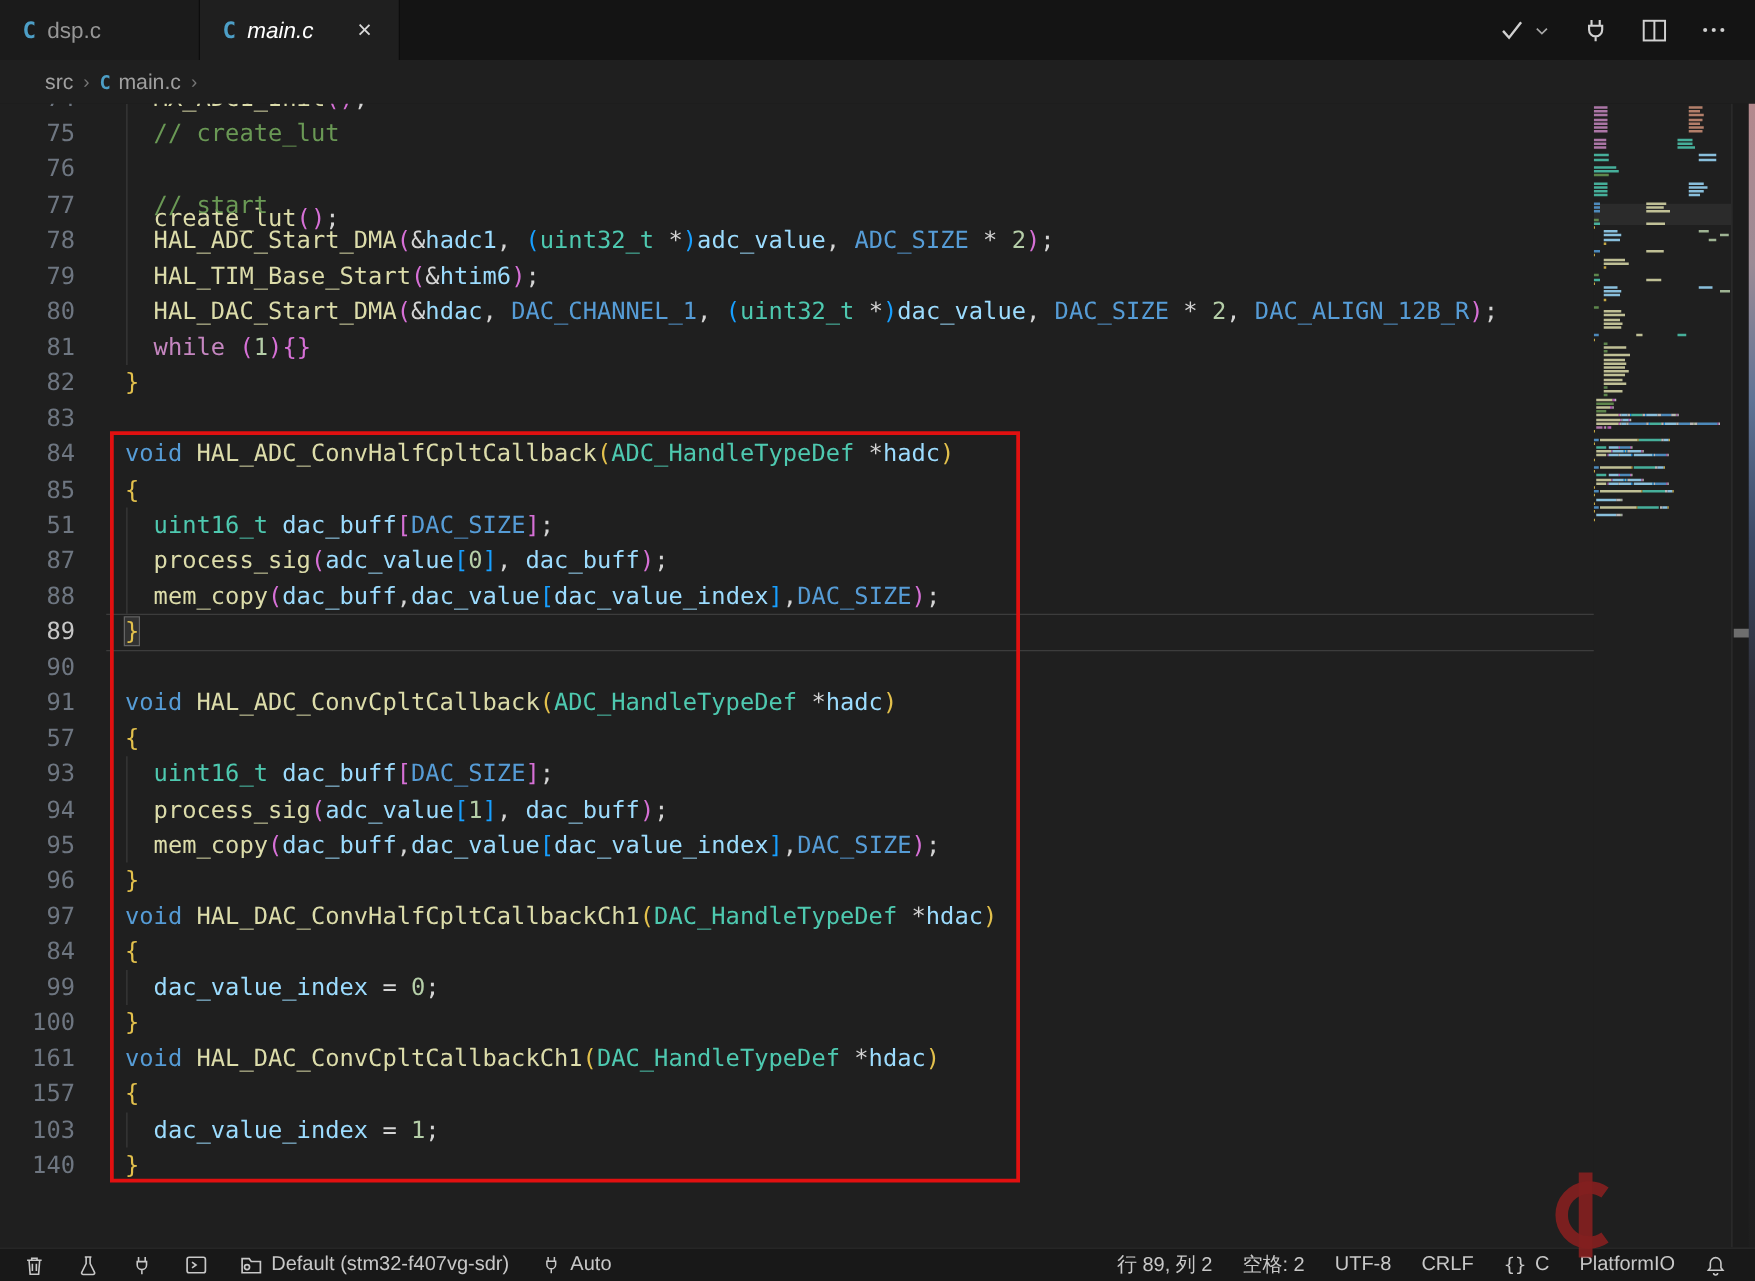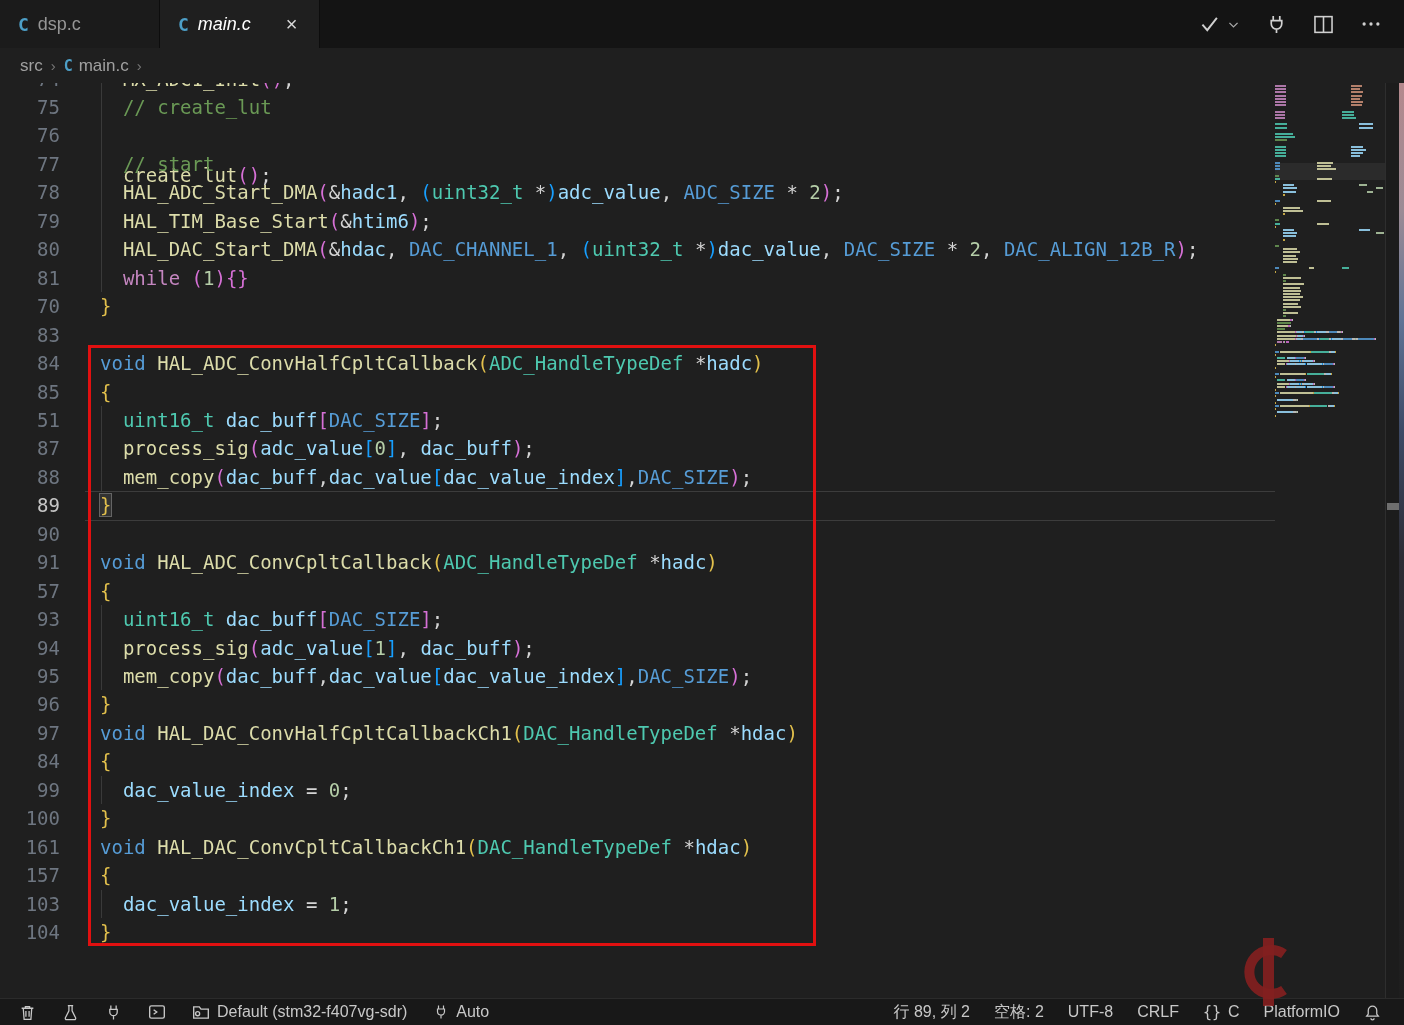--- a/index.html
+++ b/index.html
@@ -15,21 +15,21 @@
   .tab.active { background:#1f1f1f; color:#ffffff; }
   .tab.active .tab-label { font-style:italic; }
   .c-icon { font-weight:bold; color:#4d9fc7; font-size:18px; font-family:"DejaVu Sans Mono", monospace; }
   .tab-close { margin-left:22px; color:#d8d8d8; font-size:20px; line-height:1; padding:2px 4px; border-radius:4px; }
   .tabbar-actions { margin-left:auto; display:flex; align-items:center; gap:26px; padding-right:22px; }
   .tb-icon { display:flex; align-items:center; color:#d0d0d0; cursor:pointer; }
   .tb-icon svg { display:block; }
 
   
   .breadcrumbs { position:absolute; left:0; top:48px; width:1404px; height:35px; background:#1f1f1f;
-                 display:flex; align-items:center; gap:8px; padding-left:20px; font-size:17px; color:#a0a0a0; }
+                 display:flex; align-items:center; gap:8px; padding-left:36px; font-size:17px; color:#a0a0a0; }
   .crumb { cursor:pointer; display:flex; align-items:center; gap:6px; }
   .crumb-sep { color:#767676; font-size:15px; }
   .sym-icon { color:#b180d7; display:flex; }
 
   
   .editor { position:absolute; left:0; top:83px; width:1404px; height:915px; background:#1f1f1f; overflow:hidden; }
   .gutter-num { position:absolute; left:0; width:60px; text-align:right; color:#6e7681;
                 font-family:"DejaVu Sans Mono", monospace; font-size:19px; height:29px; line-height:29px; }
   .gutter-num.cur { color:#c6c6c6; }
   .code-line { position:absolute; left:100px; white-space:pre; font-family:"DejaVu Sans Mono", monospace;
@@ -140,21 +140,21 @@
       <div class="gutter-num" style="top: 66.9px;">77</div>
       <div class="code-line" style="top: 66.9px;"><span style="color: rgb(212, 212, 212);">  </span><span style="color: rgb(106, 153, 85);">// start</span></div>
       <div class="gutter-num" style="top: 95.35px;">78</div>
       <div class="code-line" style="top: 95.35px;"><span style="color: rgb(212, 212, 212);">  </span><span style="color: rgb(220, 220, 170);">HAL_ADC_Start_DMA</span><span style="color: rgb(214, 112, 214);">(</span><span style="color: rgb(212, 212, 212);">&amp;</span><span style="color: rgb(156, 220, 254);">hadc1</span><span style="color: rgb(212, 212, 212);">, </span><span style="color: rgb(23, 159, 255);">(</span><span style="color: rgb(78, 201, 176);">uint32_t</span><span style="color: rgb(212, 212, 212);"> *</span><span style="color: rgb(23, 159, 255);">)</span><span style="color: rgb(156, 220, 254);">adc_value</span><span style="color: rgb(212, 212, 212);">, </span><span style="color: rgb(86, 156, 214);">ADC_SIZE</span><span style="color: rgb(212, 212, 212);"> * </span><span style="color: rgb(181, 206, 168);">2</span><span style="color: rgb(214, 112, 214);">)</span><span style="color: rgb(212, 212, 212);">;</span></div>
       <div class="gutter-num" style="top: 123.8px;">79</div>
       <div class="code-line" style="top: 123.8px;"><span style="color: rgb(212, 212, 212);">  </span><span style="color: rgb(220, 220, 170);">HAL_TIM_Base_Start</span><span style="color: rgb(214, 112, 214);">(</span><span style="color: rgb(212, 212, 212);">&amp;</span><span style="color: rgb(156, 220, 254);">htim6</span><span style="color: rgb(214, 112, 214);">)</span><span style="color: rgb(212, 212, 212);">;</span></div>
       <div class="gutter-num" style="top: 152.25px;">80</div>
       <div class="code-line" style="top: 152.25px;"><span style="color: rgb(212, 212, 212);">  </span><span style="color: rgb(220, 220, 170);">HAL_DAC_Start_DMA</span><span style="color: rgb(214, 112, 214);">(</span><span style="color: rgb(212, 212, 212);">&amp;</span><span style="color: rgb(156, 220, 254);">hdac</span><span style="color: rgb(212, 212, 212);">, </span><span style="color: rgb(86, 156, 214);">DAC_CHANNEL_1</span><span style="color: rgb(212, 212, 212);">, </span><span style="color: rgb(23, 159, 255);">(</span><span style="color: rgb(78, 201, 176);">uint32_t</span><span style="color: rgb(212, 212, 212);"> *</span><span style="color: rgb(23, 159, 255);">)</span><span style="color: rgb(156, 220, 254);">dac_value</span><span style="color: rgb(212, 212, 212);">, </span><span style="color: rgb(86, 156, 214);">DAC_SIZE</span><span style="color: rgb(212, 212, 212);"> * </span><span style="color: rgb(181, 206, 168);">2</span><span style="color: rgb(212, 212, 212);">, </span><span style="color: rgb(86, 156, 214);">DAC_ALIGN_12B_R</span><span style="color: rgb(214, 112, 214);">)</span><span style="color: rgb(212, 212, 212);">;</span></div>
       <div class="gutter-num" style="top: 180.7px;">81</div>
       <div class="code-line" style="top: 180.7px;"><span style="color: rgb(212, 212, 212);">  </span><span style="color: rgb(197, 134, 192);">while</span><span style="color: rgb(212, 212, 212);"> </span><span style="color: rgb(214, 112, 214);">(</span><span style="color: rgb(181, 206, 168);">1</span><span style="color: rgb(214, 112, 214);">)</span><span style="color: rgb(214, 112, 214);">{</span><span style="color: rgb(214, 112, 214);">}</span></div>
-      <div class="gutter-num" style="top: 209.15px;">70</div>
+      <div class="gutter-num" style="top: 209.15px;">82</div>
       <div class="code-line" style="top: 209.15px;"><span style="color: rgb(226, 192, 76);">}</span></div>
       <div class="gutter-num" style="top: 237.6px;">83</div>
       <div class="code-line" style="top: 237.6px;"></div>
       <div class="gutter-num" style="top: 266.05px;">84</div>
       <div class="code-line" style="top: 266.05px;"><span style="color: rgb(86, 156, 214);">void</span><span style="color: rgb(212, 212, 212);"> </span><span style="color: rgb(220, 220, 170);">HAL_ADC_ConvHalfCpltCallback</span><span style="color: rgb(226, 192, 76);">(</span><span style="color: rgb(78, 201, 176);">ADC_HandleTypeDef</span><span style="color: rgb(212, 212, 212);"> *</span><span style="color: rgb(156, 220, 254);">hadc</span><span style="color: rgb(226, 192, 76);">)</span></div>
       <div class="gutter-num" style="top: 294.5px;">85</div>
       <div class="code-line" style="top: 294.5px;"><span style="color: rgb(226, 192, 76);">{</span></div>
       <div class="gutter-num" style="top: 322.95px;">51</div>
       <div class="code-line" style="top: 322.95px;"><span style="color: rgb(212, 212, 212);">  </span><span style="color: rgb(78, 201, 176);">uint16_t</span><span style="color: rgb(212, 212, 212);"> </span><span style="color: rgb(156, 220, 254);">dac_buff</span><span style="color: rgb(214, 112, 214);">[</span><span style="color: rgb(86, 156, 214);">DAC_SIZE</span><span style="color: rgb(214, 112, 214);">]</span><span style="color: rgb(212, 212, 212);">;</span></div>
       <div class="gutter-num" style="top: 351.4px;">87</div>
@@ -184,21 +184,21 @@
       <div class="gutter-num" style="top: 692.8px;">99</div>
       <div class="code-line" style="top: 692.8px;"><span style="color: rgb(212, 212, 212);">  </span><span style="color: rgb(156, 220, 254);">dac_value_index</span><span style="color: rgb(212, 212, 212);"> = </span><span style="color: rgb(181, 206, 168);">0</span><span style="color: rgb(212, 212, 212);">;</span></div>
       <div class="gutter-num" style="top: 721.25px;">100</div>
       <div class="code-line" style="top: 721.25px;"><span style="color: rgb(226, 192, 76);">}</span></div>
       <div class="gutter-num" style="top: 749.7px;">161</div>
       <div class="code-line" style="top: 749.7px;"><span style="color: rgb(86, 156, 214);">void</span><span style="color: rgb(212, 212, 212);"> </span><span style="color: rgb(220, 220, 170);">HAL_DAC_ConvCpltCallbackCh1</span><span style="color: rgb(226, 192, 76);">(</span><span style="color: rgb(78, 201, 176);">DAC_HandleTypeDef</span><span style="color: rgb(212, 212, 212);"> *</span><span style="color: rgb(156, 220, 254);">hdac</span><span style="color: rgb(226, 192, 76);">)</span></div>
       <div class="gutter-num" style="top: 778.15px;">157</div>
       <div class="code-line" style="top: 778.15px;"><span style="color: rgb(226, 192, 76);">{</span></div>
       <div class="gutter-num" style="top: 806.6px;">103</div>
       <div class="code-line" style="top: 806.6px;"><span style="color: rgb(212, 212, 212);">  </span><span style="color: rgb(156, 220, 254);">dac_value_index</span><span style="color: rgb(212, 212, 212);"> = </span><span style="color: rgb(181, 206, 168);">1</span><span style="color: rgb(212, 212, 212);">;</span></div>
-      <div class="gutter-num" style="top: 835.05px;">104</div>
+      <div class="gutter-num" style="top: 835.05px;">140</div>
       <div class="code-line" style="top: 835.05px;"><span style="color: rgb(226, 192, 76);">}</span></div>
     </div>
 
   <div class="minimap" id="minimap">
     <div class="mm-slider"></div>
   <div class="mm-bar" style="top: 2px; left: 0px; width: 10.92px; background: rgb(197, 134, 192);"></div>
       <div class="mm-bar" style="top: 2px; left: 75.6px; width: 10.92px; background: rgb(206, 145, 120);"></div>
       <div class="mm-bar" style="top: 5.2px; left: 0px; width: 10.92px; background: rgb(197, 134, 192);"></div>
       <div class="mm-bar" style="top: 5.2px; left: 75.6px; width: 9.555px; background: rgb(206, 145, 120);"></div>
       <div class="mm-bar" style="top: 8.4px; left: 0px; width: 10.92px; background: rgb(197, 134, 192);"></div>

